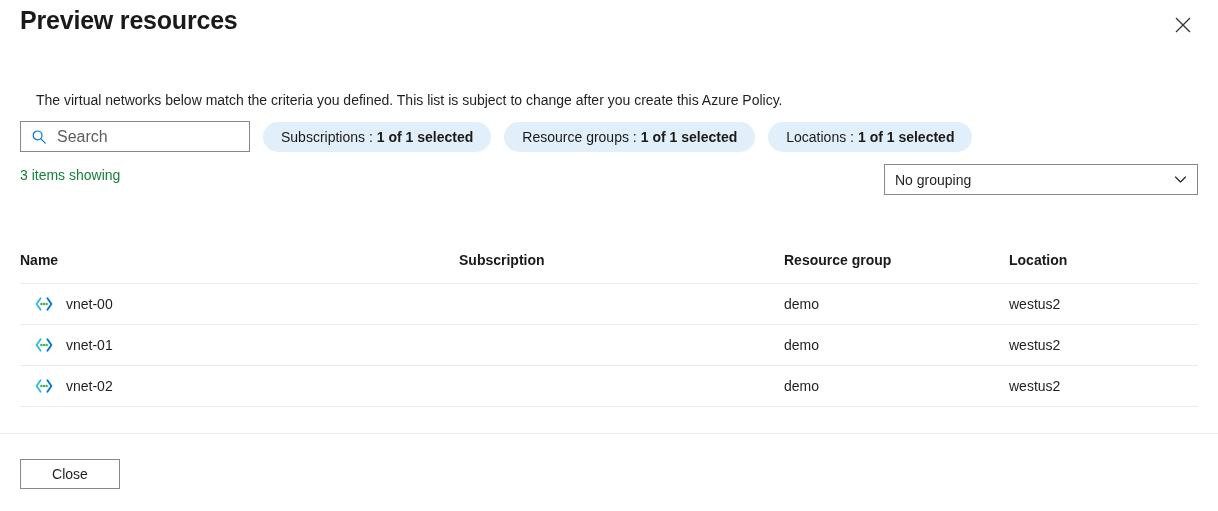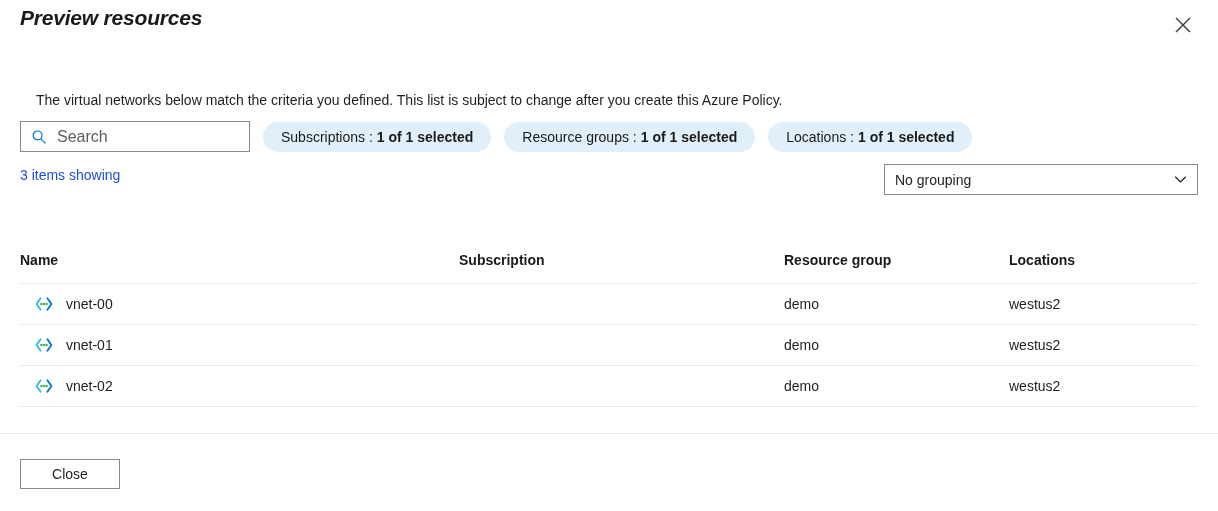--- a/index.html
+++ b/index.html
@@ -22,26 +22,25 @@
   .panel-header {
     position: absolute;
     left: 0; top: 0;
     width: 1218px;
     height: 58px;
   }
   .panel-title {
     position: absolute;
     left: 20px;
     top: 6px;
-    font-size: 21px;
+    font-size: 25px;
     font-weight: 600;
     letter-spacing: -0.2px;
     color: #1b1a19;
     white-space: nowrap;
-    font-style: italic;
   }
   .close-btn {
     position: absolute;
     right: 20px;
     top: 10px;
     width: 30px;
     height: 30px;
     display: flex;
     align-items: center;
     justify-content: center;
@@ -124,21 +123,21 @@
   }
   .pill .pill-label { font-weight: 400; }
   .pill .pill-value { font-weight: 700; margin-left: 4px; }
 
   
   .items-count {
     position: absolute;
     left: 20px;
     top: 167px;
     font-size: 14px;
-    color: #1d4ed8;
+    color: #15803d;
     white-space: nowrap;
   }
   .grouping-select {
     position: absolute;
     left: 884px;
     top: 164px;
     width: 314px;
     height: 31px;
     border: 1px solid #8a8886;
     background: #ffffff;
@@ -274,21 +273,21 @@
     </svg>
   </span>
 </div>
 
 <div class="resource-table">
 
   <div class="rt-row rt-head">
     <div class="c c-name">Name</div>
     <div class="c c-sub">Subscription</div>
     <div class="c c-rg">Resource group</div>
-    <div class="c c-loc">Locations</div>
+    <div class="c c-loc">Location</div>
   </div>
 
   <div class="rt-row">
     <div class="c-name">
       <span class="vnet-icon">
         <svg width="18" height="18" viewBox="0 0 18 18" aria-hidden="true">
           <path d="M5.6 3.2 L1.6 9 L5.6 14.8" stroke="#32bedd" stroke-width="1.9" fill="none" stroke-linecap="round" stroke-linejoin="round"></path>
           <path d="M12.4 3.2 L16.4 9 L12.4 14.8" stroke="#0078d4" stroke-width="1.9" fill="none" stroke-linecap="round" stroke-linejoin="round"></path>
           <circle cx="6.4" cy="9" r="1.25" fill="#4caf50"></circle>
           <circle cx="9" cy="9" r="1.25" fill="#4caf50"></circle>

